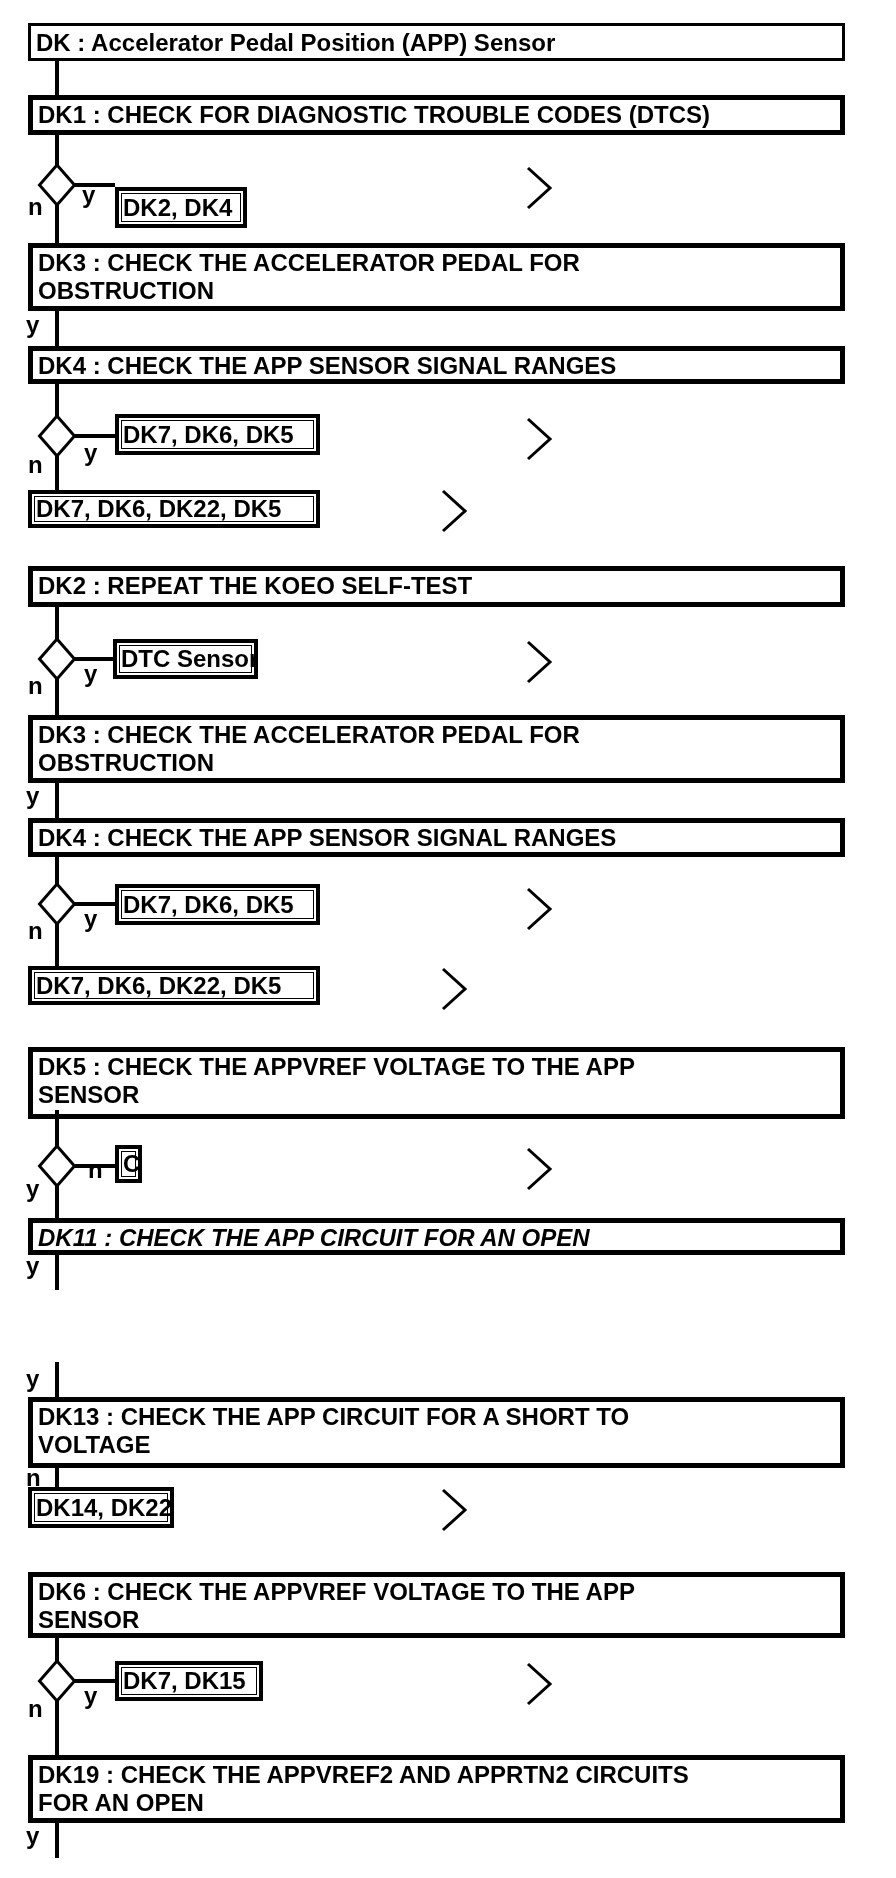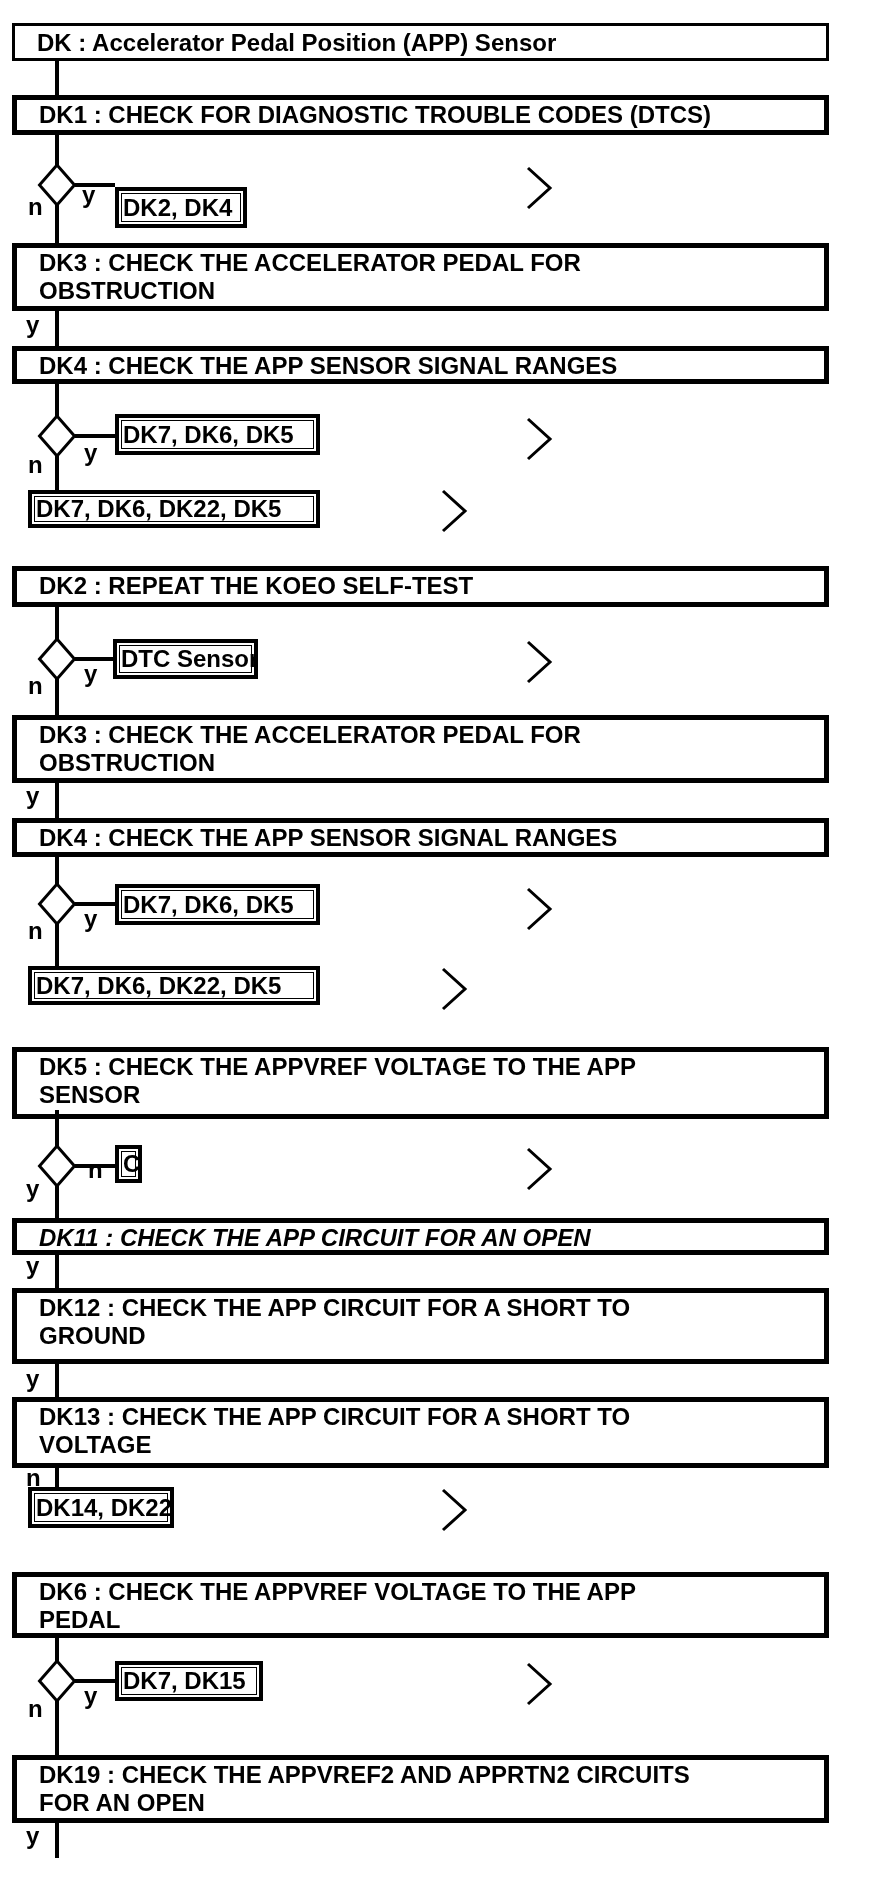--- a/index.html
+++ b/index.html
@@ -3,24 +3,24 @@
 <meta charset="utf-8">
 <title>DK : Accelerator Pedal Position (APP) Sensor</title>
 <style>
   html,body { margin:0; padding:0; background:#ffffff; }
   #canvas {
     position:relative; width:896px; height:1878px; background:#ffffff;
     font-family:"Liberation Sans", sans-serif; color:#000;
     overflow:hidden;
   }
   .pbox {
-    position:absolute; left:12px; width:817px; box-sizing:border-box;
+    position:absolute; left:28px; width:817px; box-sizing:border-box;
     border:5px solid #000; background:#fff;
     font-weight:bold; font-size:24px; line-height:28px;
-    padding:1px 6px 0 22px; white-space:pre-line;
+    padding:1px 6px 0 5px; white-space:pre-line;
   }
   .pbox.thin { border-width:3px; padding-top:3px; }
   .refbox {
     position:absolute; box-sizing:border-box;
     border:4px solid #000; background:#fff;
     box-shadow: inset 0 0 0 2px #fff, inset 0 0 0 3px #000;
     font-weight:bold; font-size:24px; line-height:1;
     display:flex; align-items:center; padding:0 2px 0 4px;
     white-space:nowrap; overflow:hidden;
   }
@@ -155,39 +155,37 @@
     <svg width="28" height="44" viewBox="0 0 28 44">
         <polyline points="3,2 25,22 3,42" fill="none" stroke="#000" stroke-width="3"></polyline>
       </svg>
   </div>
   <div class="vline" style="top:1186px;height:34px;"></div>
 
   <div class="pbox" style="top:1218px;height:37px;font-style:italic;">DK11 : CHECK THE APP CIRCUIT FOR AN OPEN</div>
   <div class="lbl" style="left:26px;top:1254px;">y</div>
   <div class="vline" style="top:1253px;height:37px;"></div>
 
-  <div class="pbox" style="top:1288px;height:76px;">DK12 : CHECK THE APP CIRCUIT FOR A SHORT TO
-GROUND</div>
   <div class="lbl" style="left:26px;top:1367px;">y</div>
   <div class="vline" style="top:1362px;height:37px;"></div>
 
   <div class="pbox" style="top:1397px;height:71px;">DK13 : CHECK THE APP CIRCUIT FOR A SHORT TO
 VOLTAGE</div>
   <div class="lbl" style="left:26px;top:1466px;">n</div>
   <div class="vline" style="top:1466px;height:23px;"></div>
 
   <div class="refbox" style="left:28px;top:1487px;width:146px;height:41px;">DK14, DK22</div>
   <div class="chev" style="left:440px;top:1488px;">
     <svg width="28" height="44" viewBox="0 0 28 44">
         <polyline points="3,2 25,22 3,42" fill="none" stroke="#000" stroke-width="3"></polyline>
       </svg>
   </div>
 
   <div class="pbox" style="top:1572px;height:66px;">DK6 : CHECK THE APPVREF VOLTAGE TO THE APP
-PEDAL</div>
+SENSOR</div>
   <div class="vline" style="top:1638px;height:23px;"></div>
 
   <div class="diamond" style="top:1659px;">
     <svg width="40" height="44" viewBox="0 0 40 44">
         <polygon points="20,2 37.5,22 20,42 2.5,22" fill="#fff" stroke="#000" stroke-width="3"></polygon>
       </svg>
   </div>
   <div class="hline" style="left:75px;top:1679px;width:40px;"></div>
   <div class="refbox" style="left:115px;top:1661px;width:148px;height:40px;">DK7, DK15</div>
   <div class="lbl" style="left:84px;top:1684px;">y</div>

